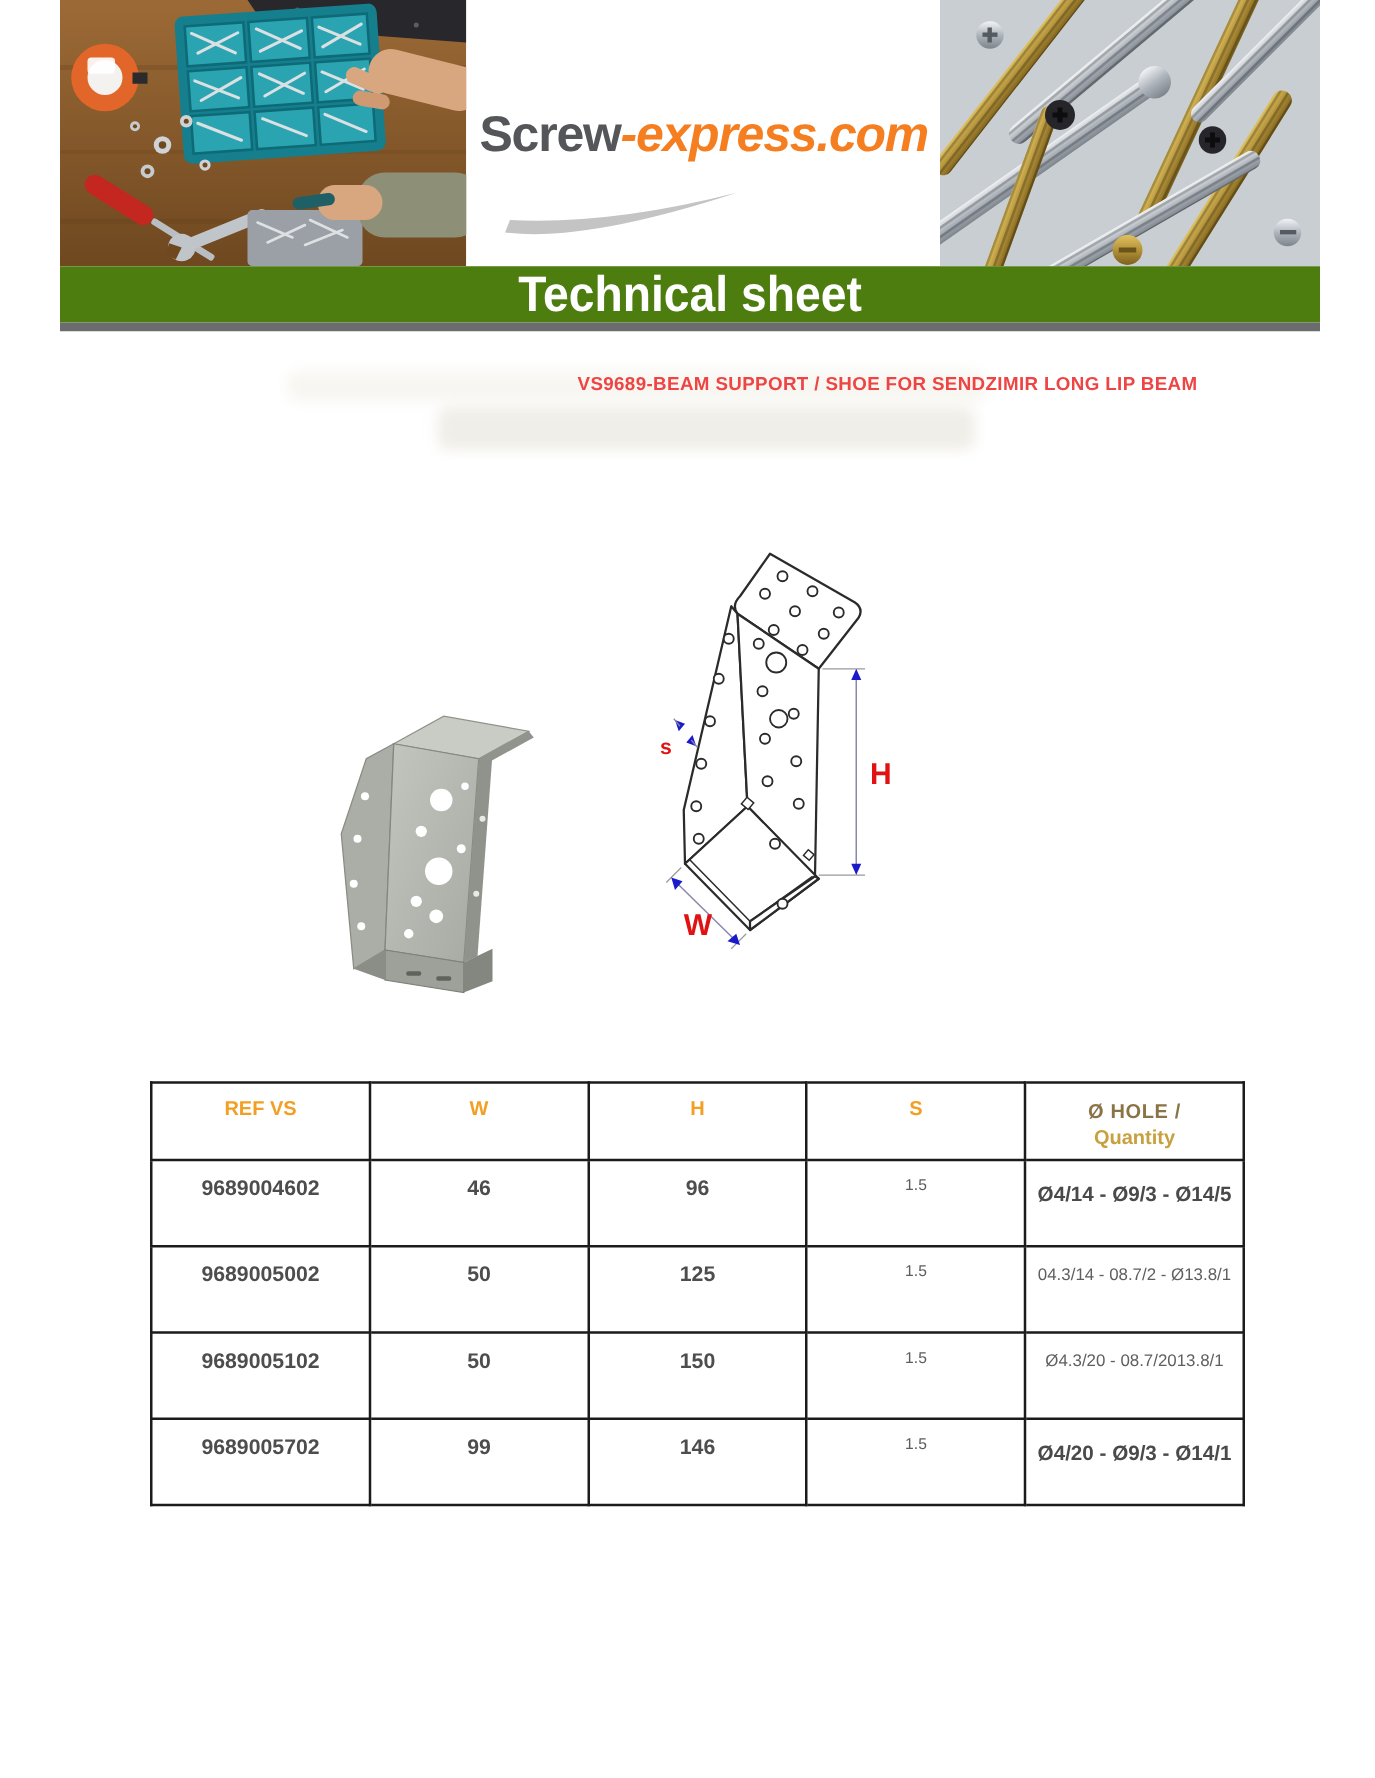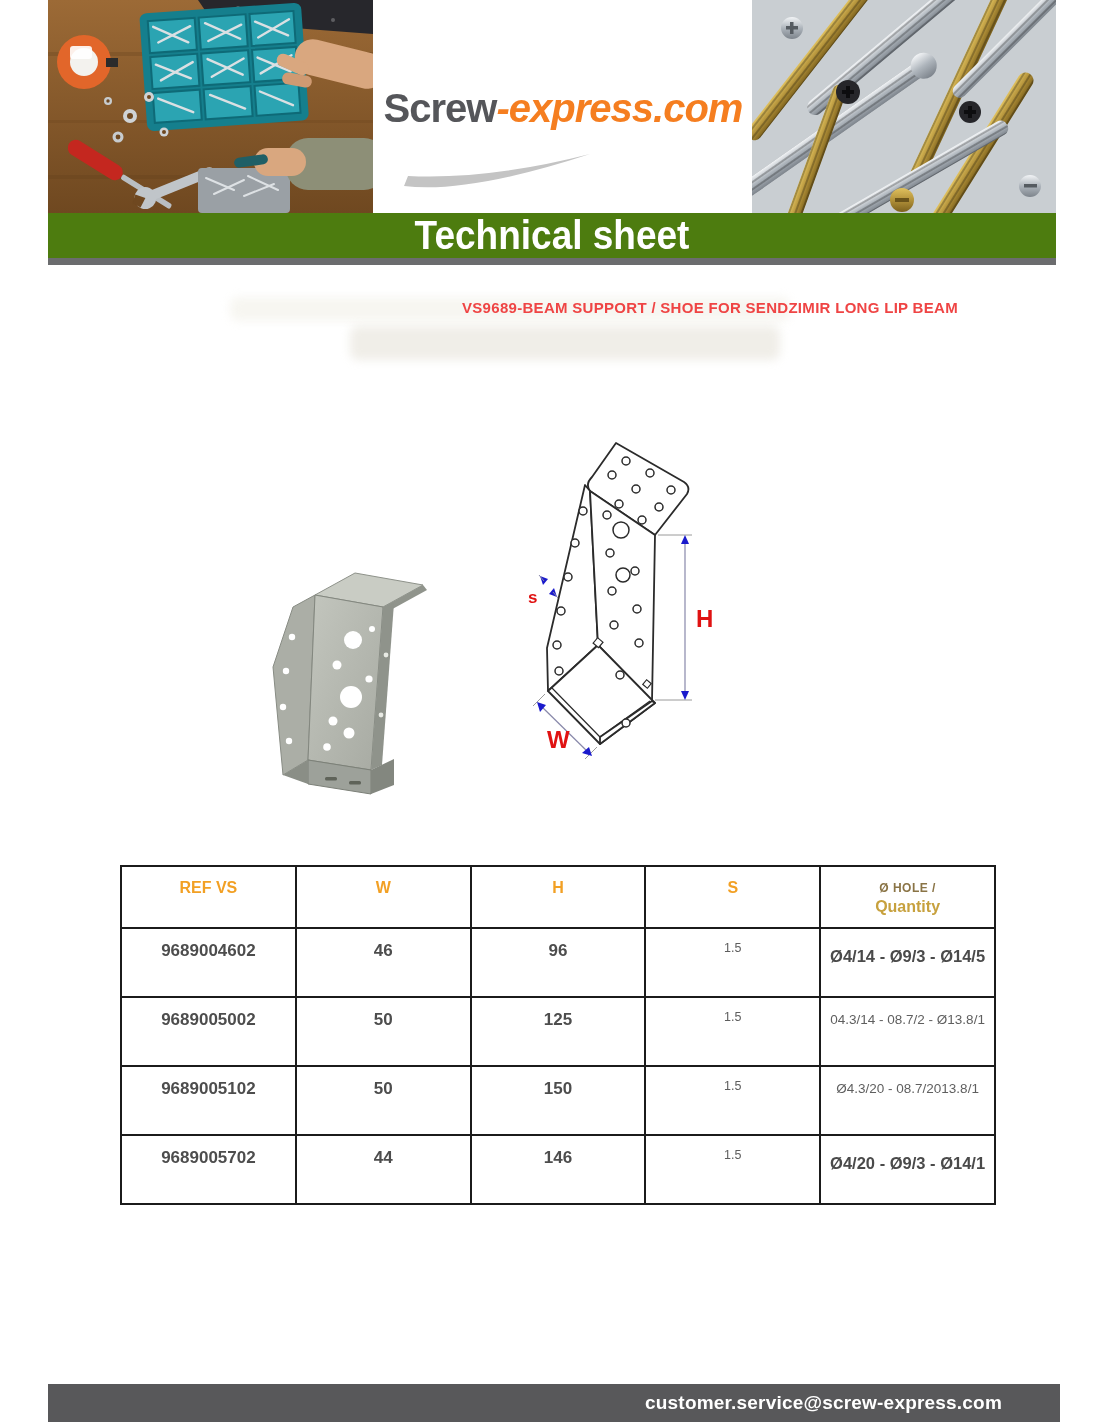--- a/index.html
+++ b/index.html
@@ -34,21 +34,21 @@
   #shoe-drawing{left:495px;top:423px;width:220px;height:355px;}
 
   
   #spec-table-wrap{left:120px;top:850px;width:876px;margin-top:15px;}
   table.spec{border-collapse:collapse;table-layout:fixed;width:876px;}
   table.spec td,table.spec th{border:2px solid #1b1b1b;width:20%;text-align:center;
         vertical-align:top;padding:12px 6px 0 6px;overflow:hidden;}
   tr.head-row{height:62px;}
   tr.data-row{height:69px;}
   .col-head{color:#f2a024;font-weight:bold;font-size:16px;}
-  .hole-head-small{display:block;color:#8a7446;font-size:12px;letter-spacing:0.5px;margin-top:2px;}
+  .hole-head-small{display:block;color:#8a7446;font-size:16px;letter-spacing:0.5px;margin-top:2px;}
   .hole-head-big{display:block;color:#c7a13e;font-size:16px;margin-top:3px;}
   td.cell-ref,td.cell-w,td.cell-h{font-weight:bold;font-size:17px;color:#4d4d4d;border-radius:19px;}
   td.cell-s{font-size:12.5px;color:#5d5d5d;padding-top:14px;}
   td.cell-hole{font-size:13.5px;color:#5f5f5f;line-height:1.55;padding-top:14px;}
   td.cell-hole.hole-bold{font-size:16.5px;font-weight:bold;color:#4a4a4a;line-height:1.45;padding-top:16px;}
 
   
   #footer-bar{left:48px;top:1384px;width:1012px;height:38px;background:#58585a;
               display:flex;align-items:center;justify-content:flex-end;padding-right:58px;
               box-sizing:border-box;}
@@ -392,26 +392,23 @@
     </tr>
           <tr class="data-row">
       <td class="cell-ref">9689005102</td>
       <td class="cell-w">50</td>
       <td class="cell-h">150</td>
       <td class="cell-s">1.5</td>
       <td class="cell-hole">Ø4.3/20 - 08.7/2013.8/1</td>
     </tr>
           <tr class="data-row">
       <td class="cell-ref">9689005702</td>
-      <td class="cell-w">44</td>
+      <td class="cell-w">99</td>
       <td class="cell-h">146</td>
       <td class="cell-s">1.5</td>
       <td class="cell-hole hole-bold">Ø4/20 - Ø9/3 - Ø14/1</td>
     </tr>
         </tbody>
     </table>
   </div>
 
-  <div id="footer-bar" class="abs">
-    <span id="footer-email">customer.service@screw-express.com</span>
-  </div>
 
 </div>
 
 </body></html>

